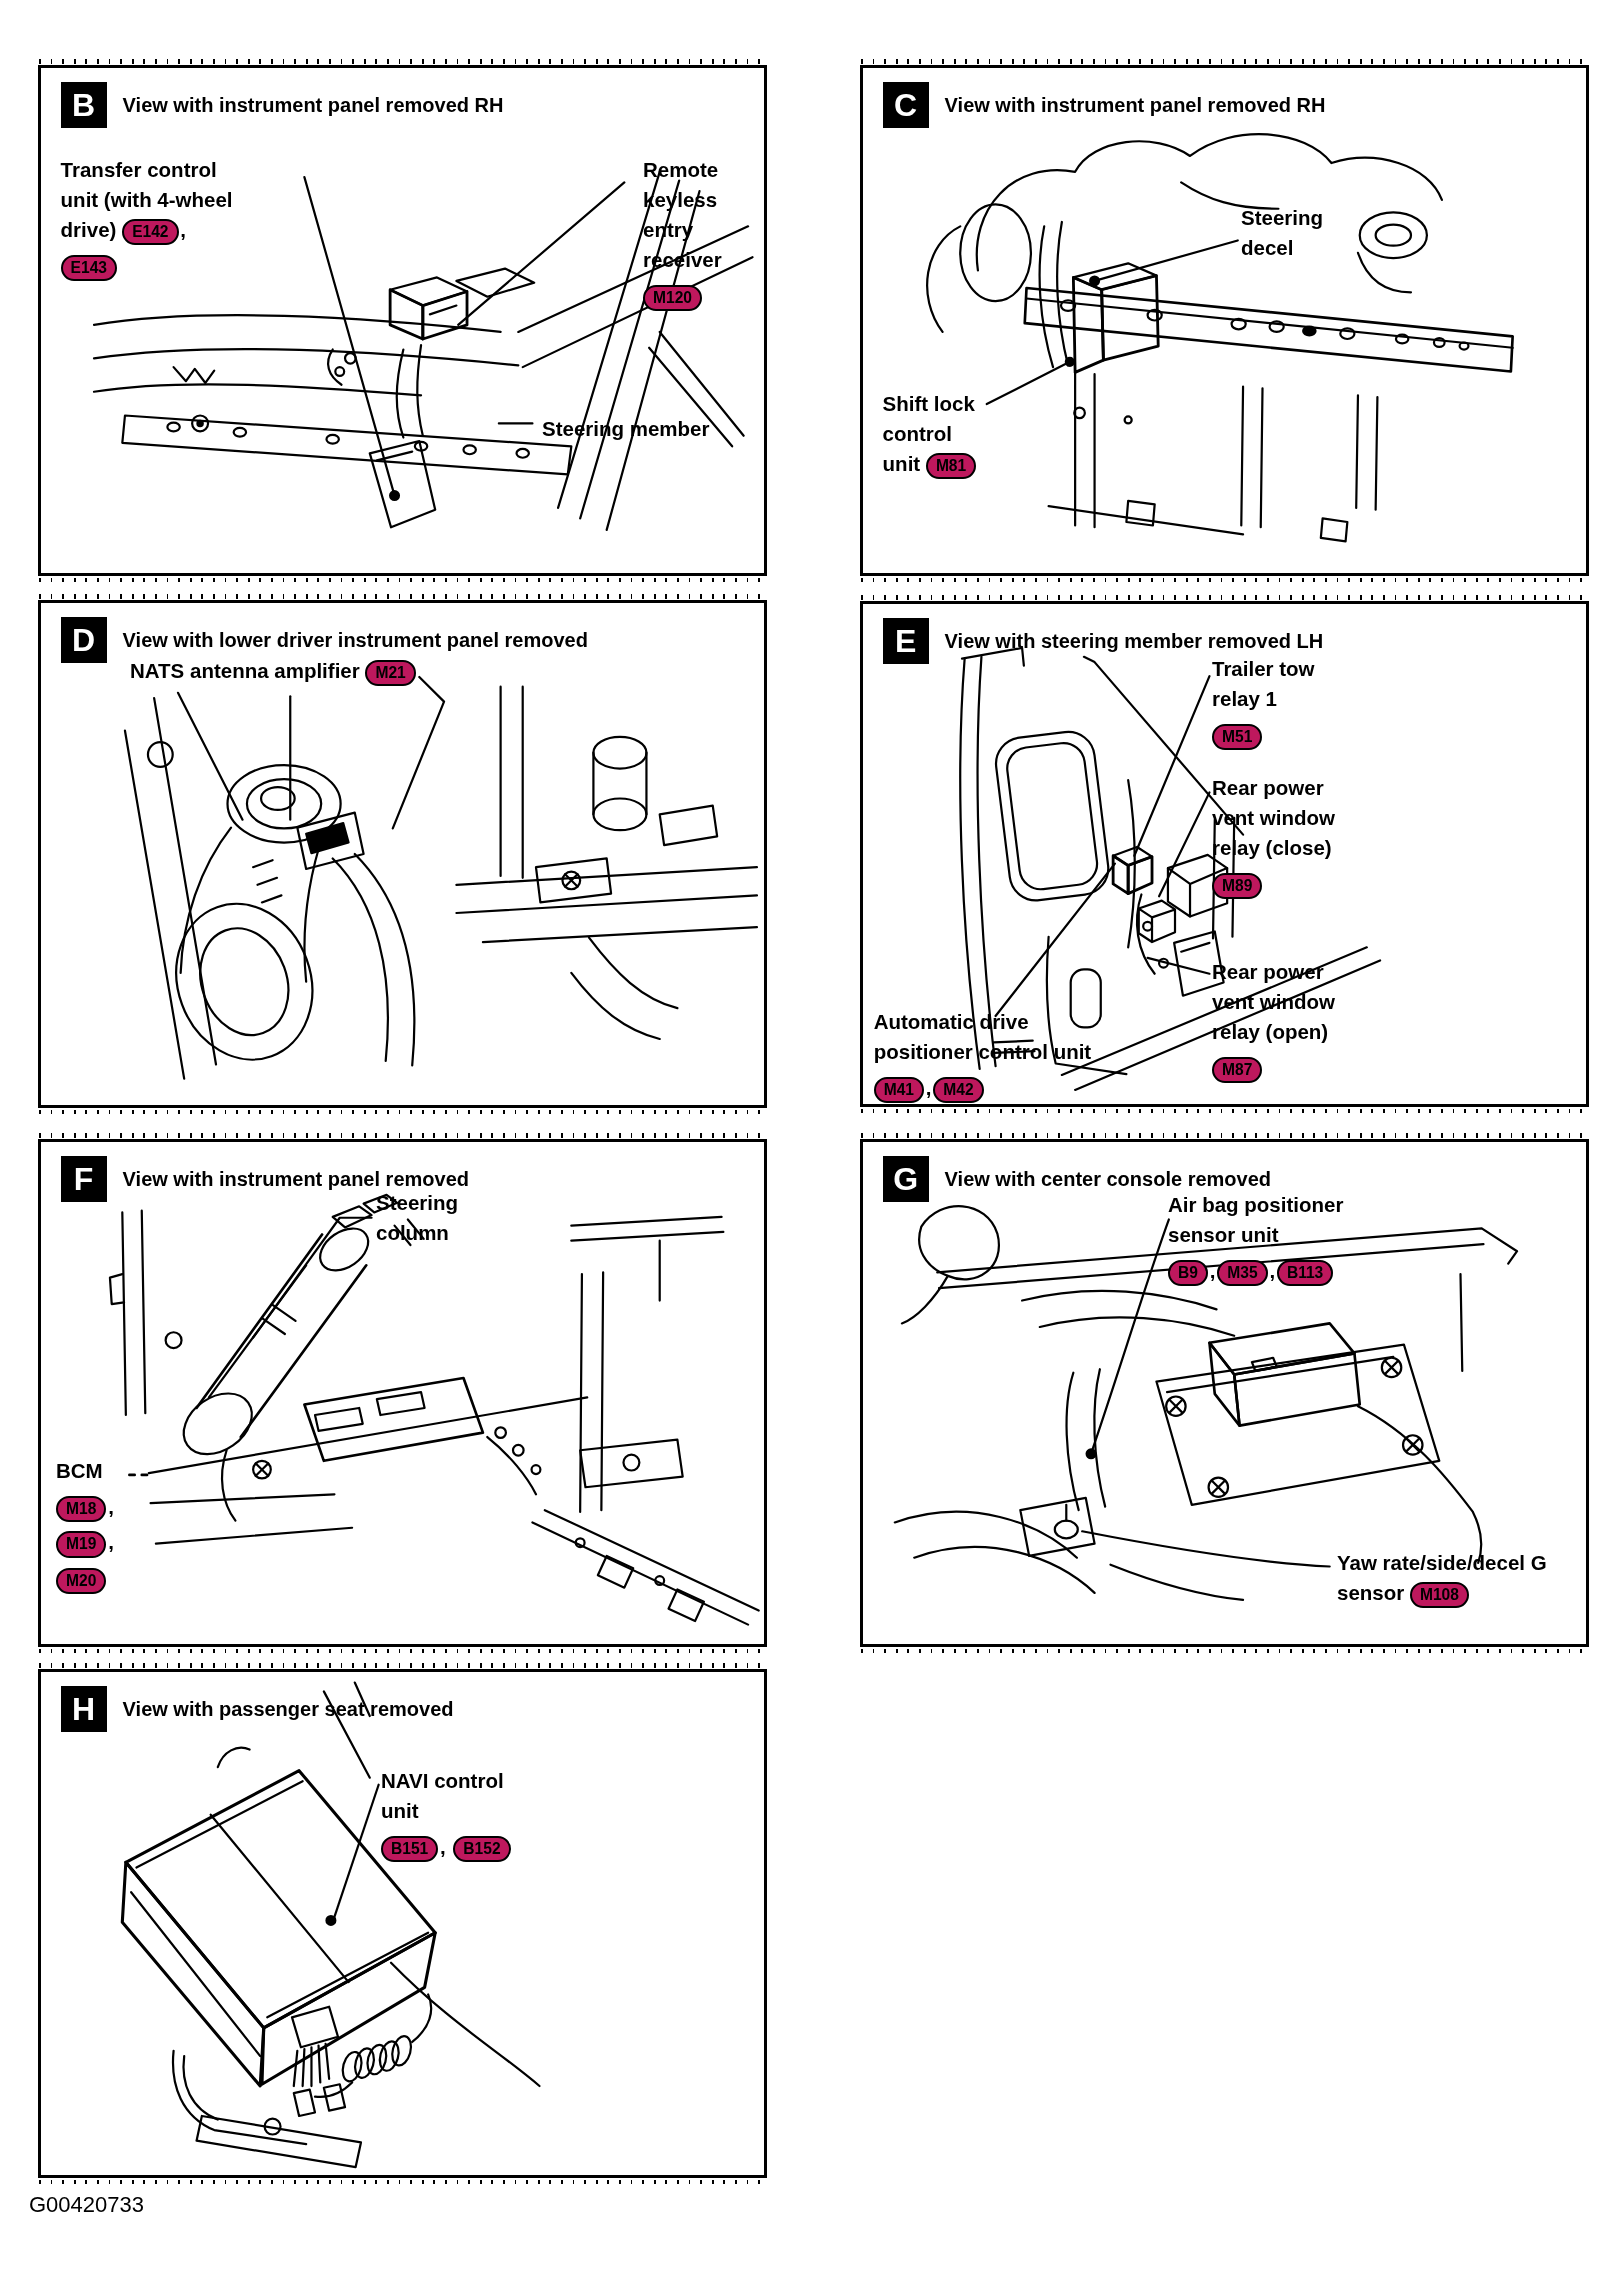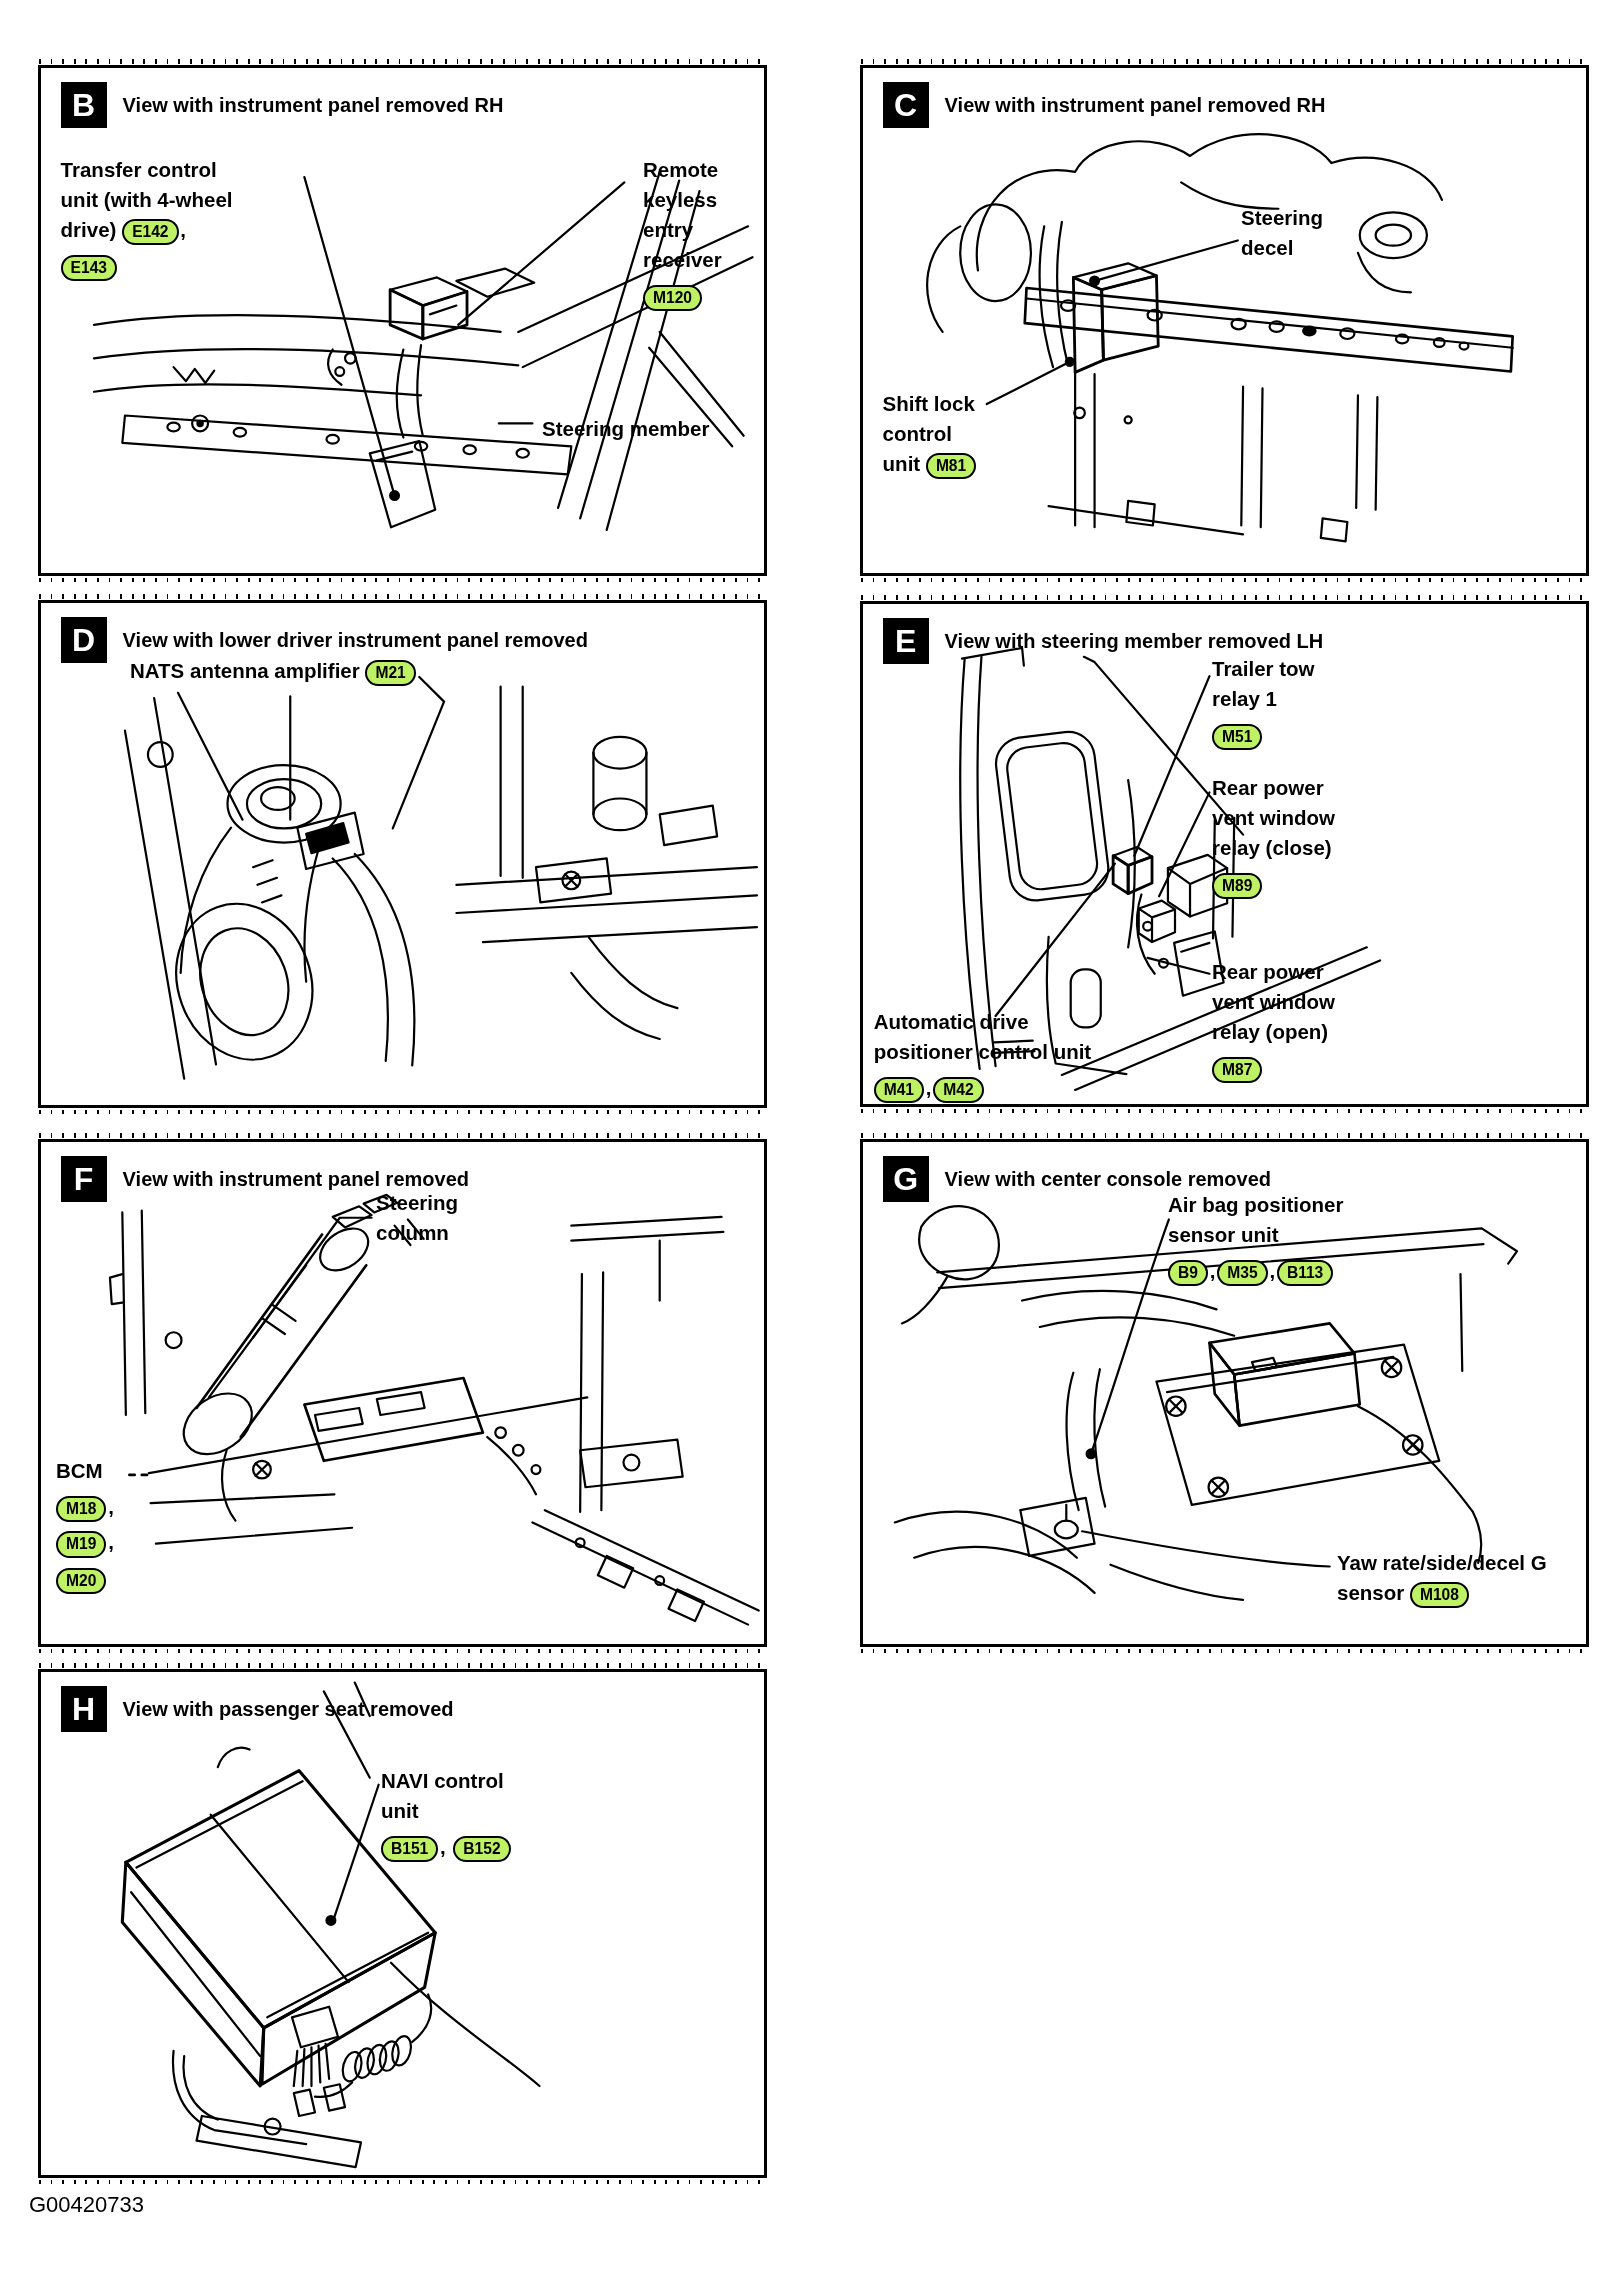--- a/index.html
+++ b/index.html
@@ -12,21 +12,21 @@
   .panel::after{bottom:-9px;}
   .panel-header{position:absolute;left:19.6px;top:14.3px;display:flex;align-items:center;gap:16px;z-index:3;}
   .badge{width:46px;height:46px;background:#000;color:#fff;display:inline-flex;
         align-items:center;justify-content:center;font-size:32px;font-weight:700;}
   .panel-title{font-size:20px;font-weight:700;white-space:nowrap;}
   .art{position:absolute;left:0;top:0;width:100%;height:100%;z-index:1;}
   .art path,.art line,.art ellipse,.art circle,.art rect,.art polyline{vector-effect:none;}
   .callout{position:absolute;z-index:2;font-size:20.5px;font-weight:700;line-height:30px;white-space:nowrap;}
   .cl{height:30px;}
   .pill{display:inline-block;border:2.1px solid #000;border-radius:14.3px;padding:0.9px 8px 1.8px;
-        font-size:15.6px;font-weight:700;line-height:1.25;background:#bef264;vertical-align:baseline;}
+        font-size:15.6px;font-weight:700;line-height:1.25;background:#be185d;vertical-align:baseline;}
   .pillrow{margin-top:6px;height:auto;}
   .sep{font-size:20.5px;font-weight:700;margin:0 1.8px;}
   .figure-id{position:absolute;font-size:22px;font-weight:400;z-index:2;}
 </style>
 </head>
 <body>
 
 <div class="page">
 
   <section class="panel" style="left:38px;top:65px;width:729px;height:511px">

